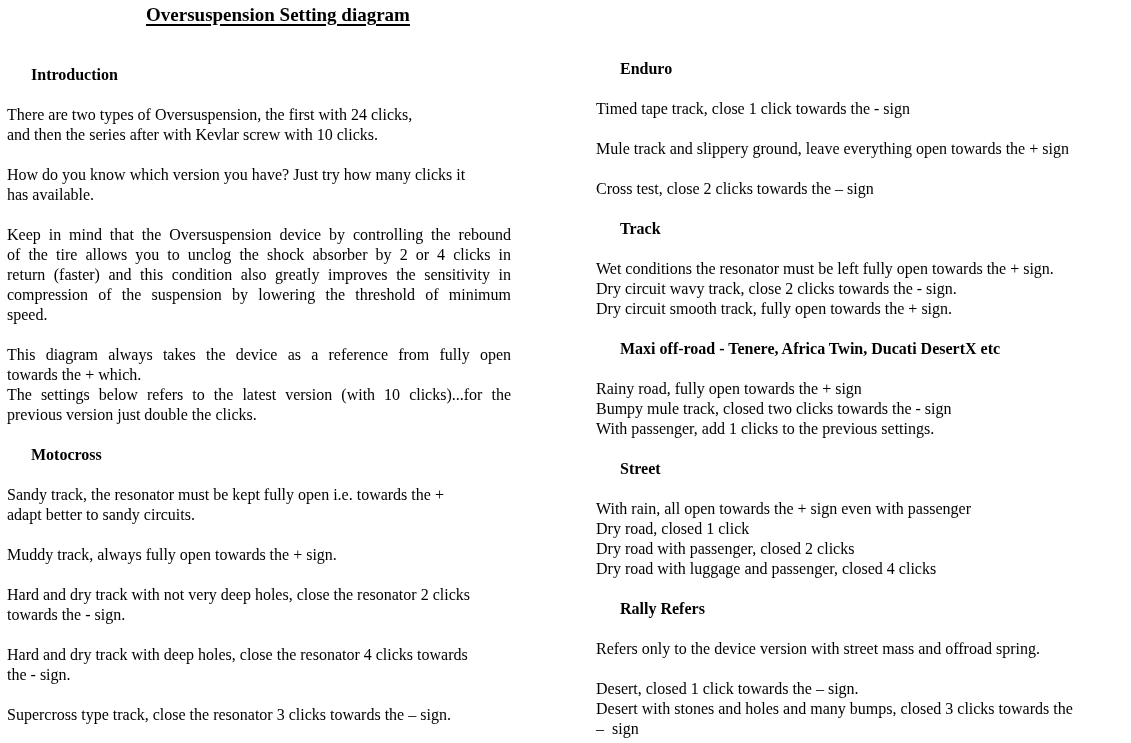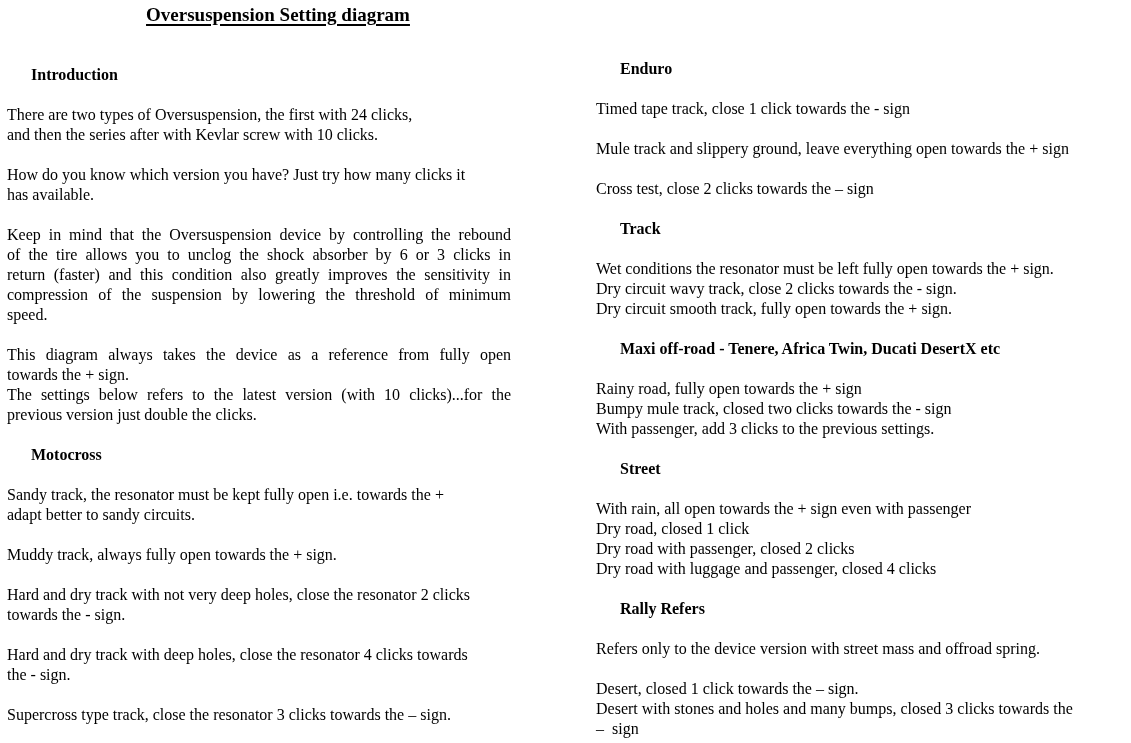--- a/index.html
+++ b/index.html
@@ -78,28 +78,28 @@
       <div class="block para">
         <div class="line">There are two types of Oversuspension, the first with 24 clicks,</div>
         <div class="line">and then the series after with Kevlar screw with 10 clicks.</div>
       </div>
       <div class="block para">
         <div class="line">How do you know which version you have? Just try how many clicks it</div>
         <div class="line">has available.</div>
       </div>
       <div class="block para">
         <div class="line j">Keep in mind that the Oversuspension device by controlling the rebound</div>
-        <div class="line j">of the tire allows you to unclog the shock absorber by 6 or 3 clicks in</div>
+        <div class="line j">of the tire allows you to unclog the shock absorber by 2 or 4 clicks in</div>
         <div class="line j">return (faster) and this condition also greatly improves the sensitivity in</div>
         <div class="line j">compression of the suspension by lowering the threshold of minimum</div>
         <div class="line">speed.</div>
       </div>
       <div class="block para">
         <div class="line j">This diagram always takes the device as a reference from fully open</div>
-        <div class="line">towards the + sign.</div>
+        <div class="line">towards the + which.</div>
         <div class="line j">The settings below refers to the latest version (with 10 clicks)...for the</div>
         <div class="line">previous version just double the clicks.</div>
       </div>
       <div class="block heading">Motocross</div>
       <div class="block para">
         <div class="line">Sandy track, the resonator must be kept fully open i.e. towards the +</div>
         <div class="line">adapt better to sandy circuits.</div>
       </div>
       <div class="block para">
         <div class="line">Muddy track, always fully open towards the + sign.</div>
@@ -130,21 +130,21 @@
       <div class="block heading">Track</div>
       <div class="block para">
         <div class="line">Wet conditions the resonator must be left fully open towards the + sign.</div>
         <div class="line">Dry circuit wavy track, close 2 clicks towards the - sign.</div>
         <div class="line">Dry circuit smooth track, fully open towards the + sign.</div>
       </div>
       <div class="block heading">Maxi off-road - Tenere, Africa Twin, Ducati DesertX etc</div>
       <div class="block para">
         <div class="line">Rainy road, fully open towards the + sign</div>
         <div class="line">Bumpy mule track, closed two clicks towards the - sign</div>
-        <div class="line">With passenger, add 3 clicks to the previous settings.</div>
+        <div class="line">With passenger, add 1 clicks to the previous settings.</div>
       </div>
       <div class="block heading">Street</div>
       <div class="block para">
         <div class="line">With rain, all open towards the + sign even with passenger</div>
         <div class="line">Dry road, closed 1 click</div>
         <div class="line">Dry road with passenger, closed 2 clicks</div>
         <div class="line">Dry road with luggage and passenger, closed 4 clicks</div>
       </div>
       <div class="block heading">Rally Refers</div>
       <div class="block para">

